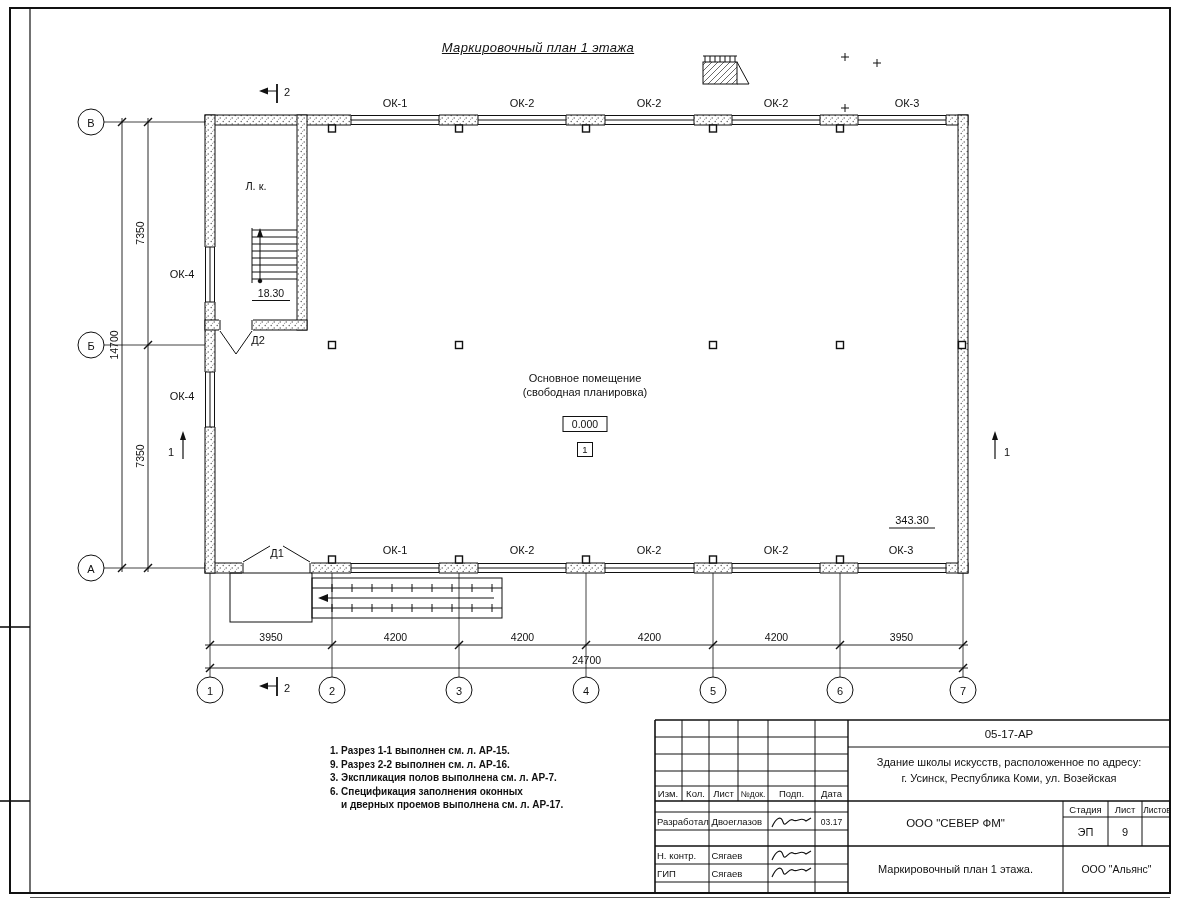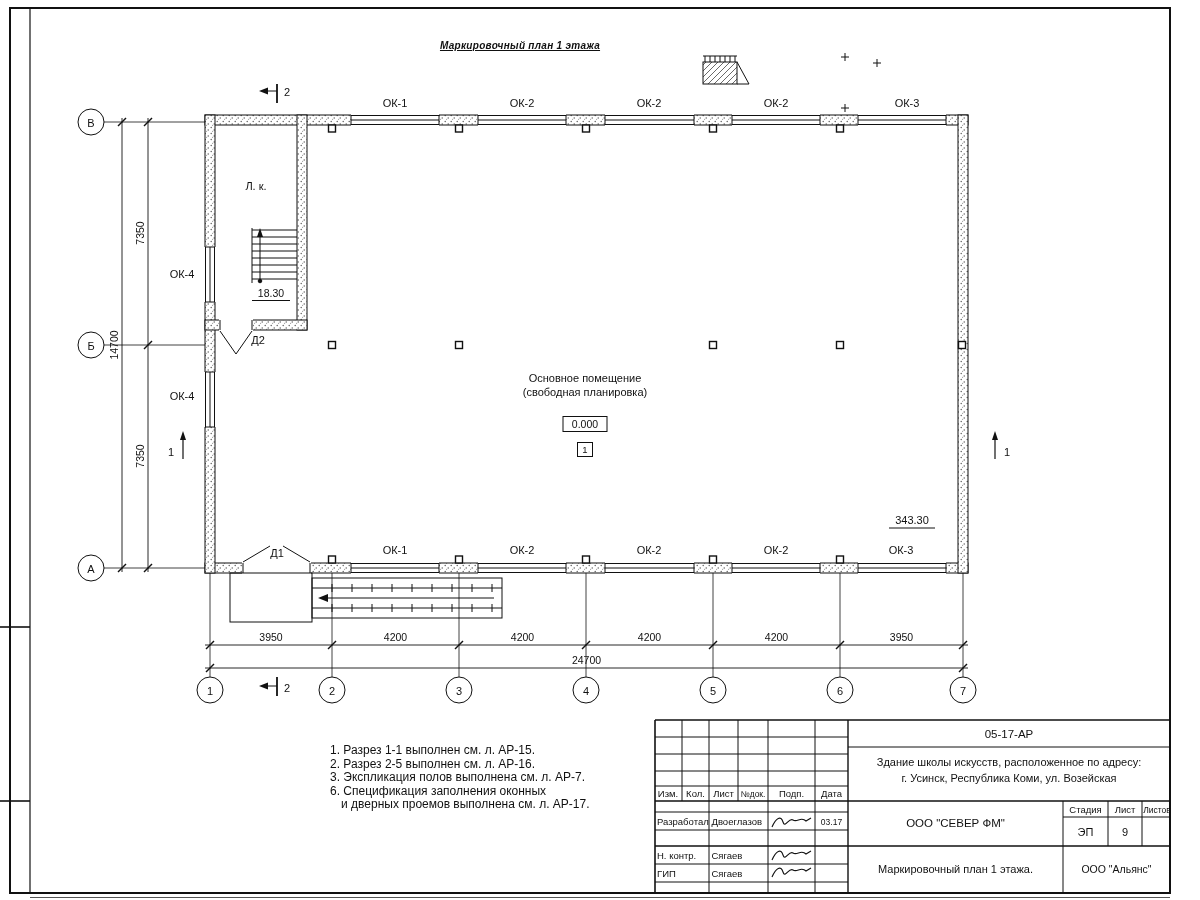--- a/index.html
+++ b/index.html
@@ -9,27 +9,27 @@
     font-family:"Liberation Sans", sans-serif;
   }
   svg { position:absolute; left:0; top:0; }
   svg text { font-family:"Liberation Sans", sans-serif; fill:#111; stroke:none; }
   .t11 { font-size:11px; }
   .t10 { font-size:10.5px; }
   .t9  { font-size:9.5px; }
   .t8  { font-size:8.5px; }
   .t12 { font-size:11.5px; }
   .sheet-title {
-    position:absolute; left:320px; top:40px; width:400px; text-align:center;
-    font-size:10px; font-style:italic; font-weight:700;
+    position:absolute; left:338px; top:40px; width:400px; text-align:center;
+    font-size:13px; font-style:italic; font-weight:400;
     text-decoration:underline; letter-spacing:0.3px;
   }
   .notes {
     position:absolute; left:330px; top:744px;
-    font-size:12px; line-height:13.6px;
+    font-size:10px; line-height:13.6px;font-weight:bold;
   }
   .notes .indent { padding-left:11px;text-align:right; }
 </style>
 </head>
 <body>
 
 <div class="sheet-title">Маркировочный план 1 этажа</div>
 
 <svg width="1200" height="900" viewBox="0 0 1200 900">
   <defs>
@@ -438,17 +438,17 @@
 
   <g stroke="#111" stroke-width="1.1" fill="none">
     <path d="M772,827 C776,818 781,815 783,822 C785,829 789,817 793,820 C797,823 801,816 806,821 L811,818"></path>
     <path d="M772,860 C776,851 781,848 783,855 C785,862 789,850 793,853 C797,856 801,849 806,854 L811,851"></path>
     <path d="M772,877 C776,868 781,865 783,872 C785,879 789,867 793,870 C797,873 801,866 806,871 L811,868"></path>
   </g>
 </svg>
 
 <div class="notes">
   <div>1. Разрез 1-1 выполнен см. л. АР-15.</div>
-  <div>2. Разрез 2-5 выполнен см. л. АР-16.</div>
+  <div>9. Разрез 2-2 выполнен см. л. АР-16.</div>
   <div>3. Экспликация полов выполнена см. л. АР-7.</div>
   <div>6. Спецификация заполнения оконных</div>
   <div class="indent">и дверных проемов выполнена см. л. АР-17.</div>
 </div>
 
 </body></html>

